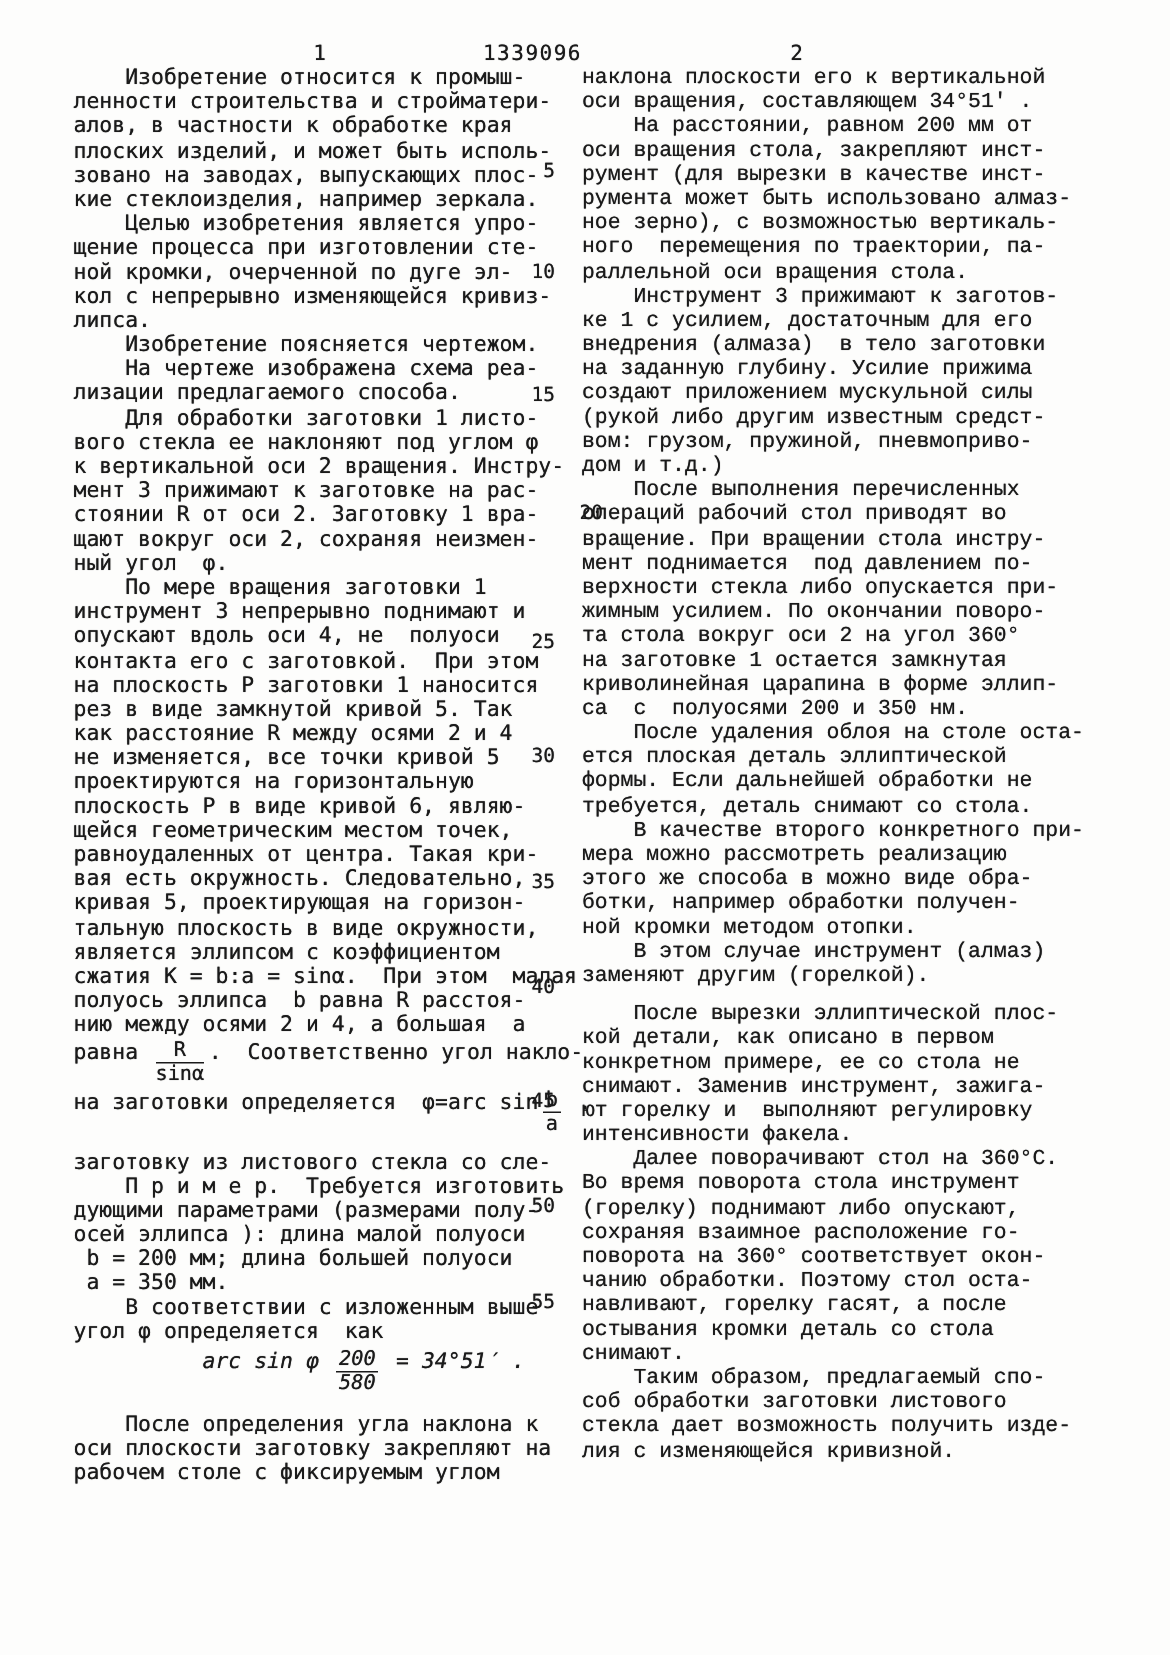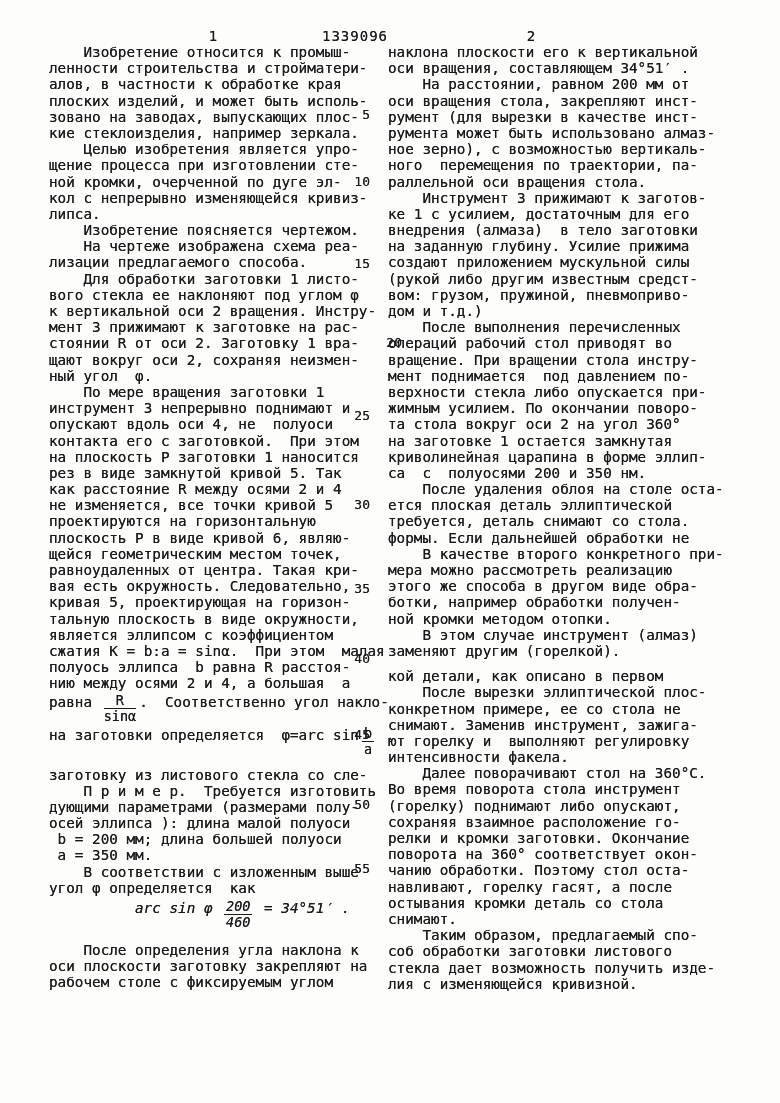--- a/index.html
+++ b/index.html
@@ -11,21 +11,21 @@
     color:#1a1a1a;
     overflow:hidden;
     text-shadow:0 0 .5px rgba(20,20,20,.85);
   }
   .header-num{position:absolute;top:28px;font-size:14px;text-align:center;}
   .pnum-left{left:198px;width:30px;}
   .patent-num{left:295px;width:120px;letter-spacing:1px;}
   .pnum-right{left:516px;width:30px;}
   .col{position:absolute;top:44px;font-size:14.3px;line-height:16.2px;}
   .col-left{left:49px;width:340px;}
-  .col-right{left:388px;width:344px;}
+  .col-right{left:388px;width:344px;font-family:Liberation Mono, monospace;}
   .tline{white-space:pre;height:16.2px;}
   .tgap{height:9px;}
   .formula{height:auto;display:flex;align-items:flex-start;white-space:pre;padding:2px 0;}
   .frac{display:inline-block;text-align:center;vertical-align:middle;margin:0 3px;font-size:13.5px;line-height:13px;}
   .frac .num{display:block;border-bottom:1.4px solid #1a1a1a;padding:0 2px 1px;}
   .frac .den{display:block;padding-top:1px;}
   .centered{margin-left:86px;padding:4px 0;font-style:italic;}
   .gutter{position:absolute;top:0;left:340px;width:30px;height:100%;}
   .gnum{position:absolute;width:30px;text-align:right;font-size:13px;line-height:14px;}
 </style>
@@ -82,33 +82,33 @@
       <div class="formula"><span>на заготовки определяется  φ=arc sin</span><span class="frac"><span class="num">b</span><span class="den">a</span></span><span> .</span></div>
       <div class="tgap"></div>
       <div class="tline">заготовку из листового стекла со сле-</div>
       <div class="tline">    П р и м е р.  Требуется изготовить</div>
       <div class="tline">дующими параметрами (размерами полу-</div>
       <div class="tline">осей эллипса ): длина малой полуоси</div>
       <div class="tline"> b = 200 мм; длина большей полуоси</div>
       <div class="tline"> a = 350 мм.</div>
       <div class="tline">    В соответствии с изложенным выше</div>
       <div class="tline">угол φ определяется  как</div>
-      <div class="formula centered"><span>arc sin φ </span><span class="frac"><span class="num">200</span><span class="den">460</span></span><span> = 34°51′ .</span></div>
+      <div class="formula centered"><span>arc sin φ </span><span class="frac"><span class="num">200</span><span class="den">580</span></span><span> = 34°51′ .</span></div>
       <div class="tgap"></div>
       <div class="tline">    После определения угла наклона к</div>
       <div class="tline">оси плоскости заготовку закрепляют на</div>
       <div class="tline">рабочем столе с фиксируемым углом</div>
     </div>
 
   <div class="gutter">
       <div class="gnum" style="top: 108px;">5</div>
       <div class="gnum" style="top: 175px;">10</div>
       <div class="gnum" style="top: 257px;">15</div>
       <div class="gnum" style="top: 336px; padding-left: 32px;">20</div>
-      <div class="gnum" style="top: 409px;">25</div>
+      <div class="gnum" style="top: 422px;">25</div>
       <div class="gnum" style="top: 498px;">30</div>
       <div class="gnum" style="top: 582px;">35</div>
       <div class="gnum" style="top: 652px;">40</div>
       <div class="gnum" style="top: 728px;">45</div>
       <div class="gnum" style="top: 798px;">50</div>
       <div class="gnum" style="top: 862px;">55</div>
     </div>
 
   <div class="col col-right">
       <div class="tline">наклона плоскости его к вертикальной</div>
@@ -133,41 +133,40 @@
       <div class="tline">вращение. При вращении стола инстру-</div>
       <div class="tline">мент поднимается  под давлением по-</div>
       <div class="tline">верхности стекла либо опускается при-</div>
       <div class="tline">жимным усилием. По окончании поворо-</div>
       <div class="tline">та стола вокруг оси 2 на угол 360°</div>
       <div class="tline">на заготовке 1 остается замкнутая</div>
       <div class="tline">криволинейная царапина в форме эллип-</div>
       <div class="tline">са  с  полуосями 200 и 350 нм.</div>
       <div class="tline">    После удаления облоя на столе оста-</div>
       <div class="tline">ется плоская деталь эллиптической</div>
+      <div class="tline">формы. Если дальнейшей обработки не</div>
       <div class="tline">требуется, деталь снимают со стола.</div>
-      <div class="tline">формы. Если дальнейшей обработки не</div>
       <div class="tline">    В качестве второго конкретного при-</div>
       <div class="tline">мера можно рассмотреть реализацию</div>
-      <div class="tline">этого же способа в другом виде обра-</div>
+      <div class="tline">этого же способа в можно виде обра-</div>
       <div class="tline">ботки, например обработки получен-</div>
       <div class="tline">ной кромки методом отопки.</div>
       <div class="tline">    В этом случае инструмент (алмаз)</div>
       <div class="tline">заменяют другим (горелкой).</div>
       <div class="tgap"></div>
+      <div class="tline">    После вырезки эллиптической плос-</div>
       <div class="tline">кой детали, как описано в первом</div>
-      <div class="tline">    После вырезки эллиптической плос-</div>
       <div class="tline">конкретном примере, ее со стола не</div>
       <div class="tline">снимают. Заменив инструмент, зажига-</div>
       <div class="tline">ют горелку и  выполняют регулировку</div>
       <div class="tline">интенсивности факела.</div>
       <div class="tline">    Далее поворачивают стол на 360°С.</div>
       <div class="tline">Во время поворота стола инструмент</div>
       <div class="tline">(горелку) поднимают либо опускают,</div>
       <div class="tline">сохраняя взаимное расположение го-</div>
-      <div class="tline">релки и кромки заготовки. Окончание</div>
       <div class="tline">поворота на 360° соответствует окон-</div>
       <div class="tline">чанию обработки. Поэтому стол оста-</div>
       <div class="tline">навливают, горелку гасят, а после</div>
       <div class="tline">остывания кромки деталь со стола</div>
       <div class="tline">снимают.</div>
       <div class="tline">    Таким образом, предлагаемый спо-</div>
       <div class="tline">соб обработки заготовки листового</div>
       <div class="tline">стекла дает возможность получить изде-</div>
       <div class="tline">лия с изменяющейся кривизной.</div>
     </div>

